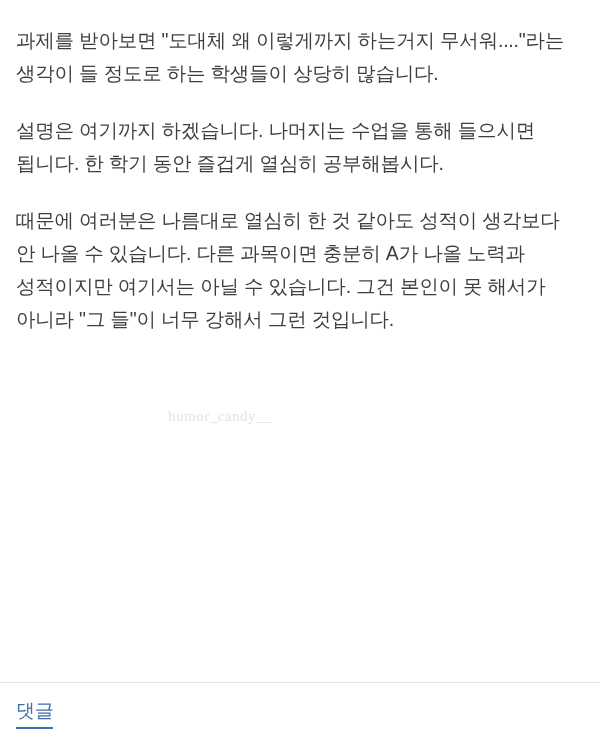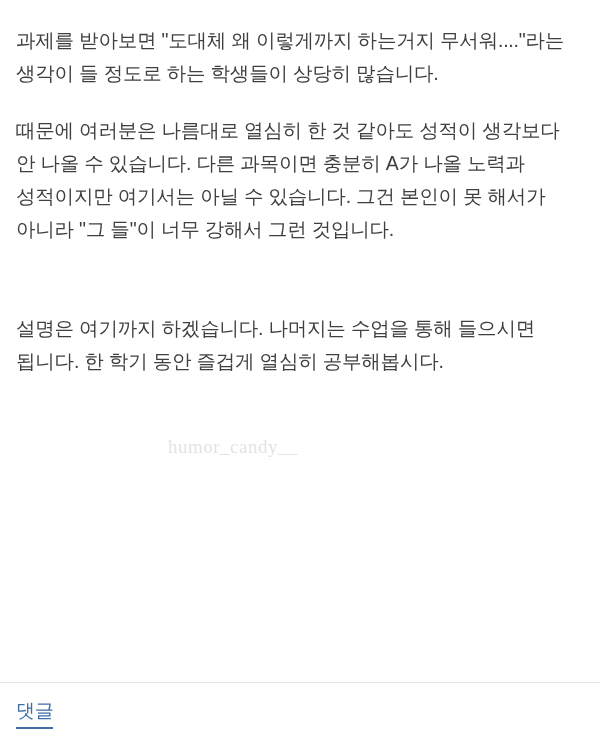--- a/index.html
+++ b/index.html
@@ -30,22 +30,22 @@
     word-break: keep-all;
     margin: 0 0 24px 0;
     white-space: pre-wrap;
   }
   .para.gap-big {
     margin-bottom: 66px;
   }
   .watermark {
     position: absolute;
     left: 168px;
-    top: 436px;
-    font-size: 19px;
+    top: 408px;
+    font-size: 15px;
     letter-spacing: 0.5px;
     color: #e3e3e3;
     font-family: "Liberation Serif", serif;
     user-select: none;
     pointer-events: none;
   }
   .footer-rule {
     position: absolute;
     left: 0;
     right: 0;
@@ -69,22 +69,22 @@
     border-bottom: 2px solid #3f6fa8;
     cursor: pointer;
   }
 </style>
 </head>
 <body>
 
 <div class="page">
 
   <p class="para">과제를 받아보면 "도대체 왜 이렇게까지 하는거지 무서워...."라는 생각이 들 정도로 하는 학생들이 상당히 많습니다.</p>
+  <p class="para">설명은 여기까지 하겠습니다. 나머지는 수업을 통해 들으시면 됩니다. 한 학기 동안 즐겁게 열심히 공부해봅시다.</p>
   <p class="para gap-big">때문에 여러분은 나름대로 열심히 한 것 같아도 성적이 생각보다 안 나올 수 있습니다. 다른 과목이면 충분히 A가 나올 노력과 성적이지만 여기서는 아닐 수 있습니다. 그건 본인이 못 해서가 아니라 "그 들"이 너무 강해서 그런 것입니다.</p>
-  <p class="para">설명은 여기까지 하겠습니다. 나머지는 수업을 통해 들으시면 됩니다. 한 학기 동안 즐겁게 열심히 공부해봅시다.</p>
 
   <div class="watermark">humor_candy__</div>
 
   <div class="footer-rule"></div>
 
   <div class="comments-bar">
     <a class="comments-link">댓글</a>
   </div>
 
 </div>

